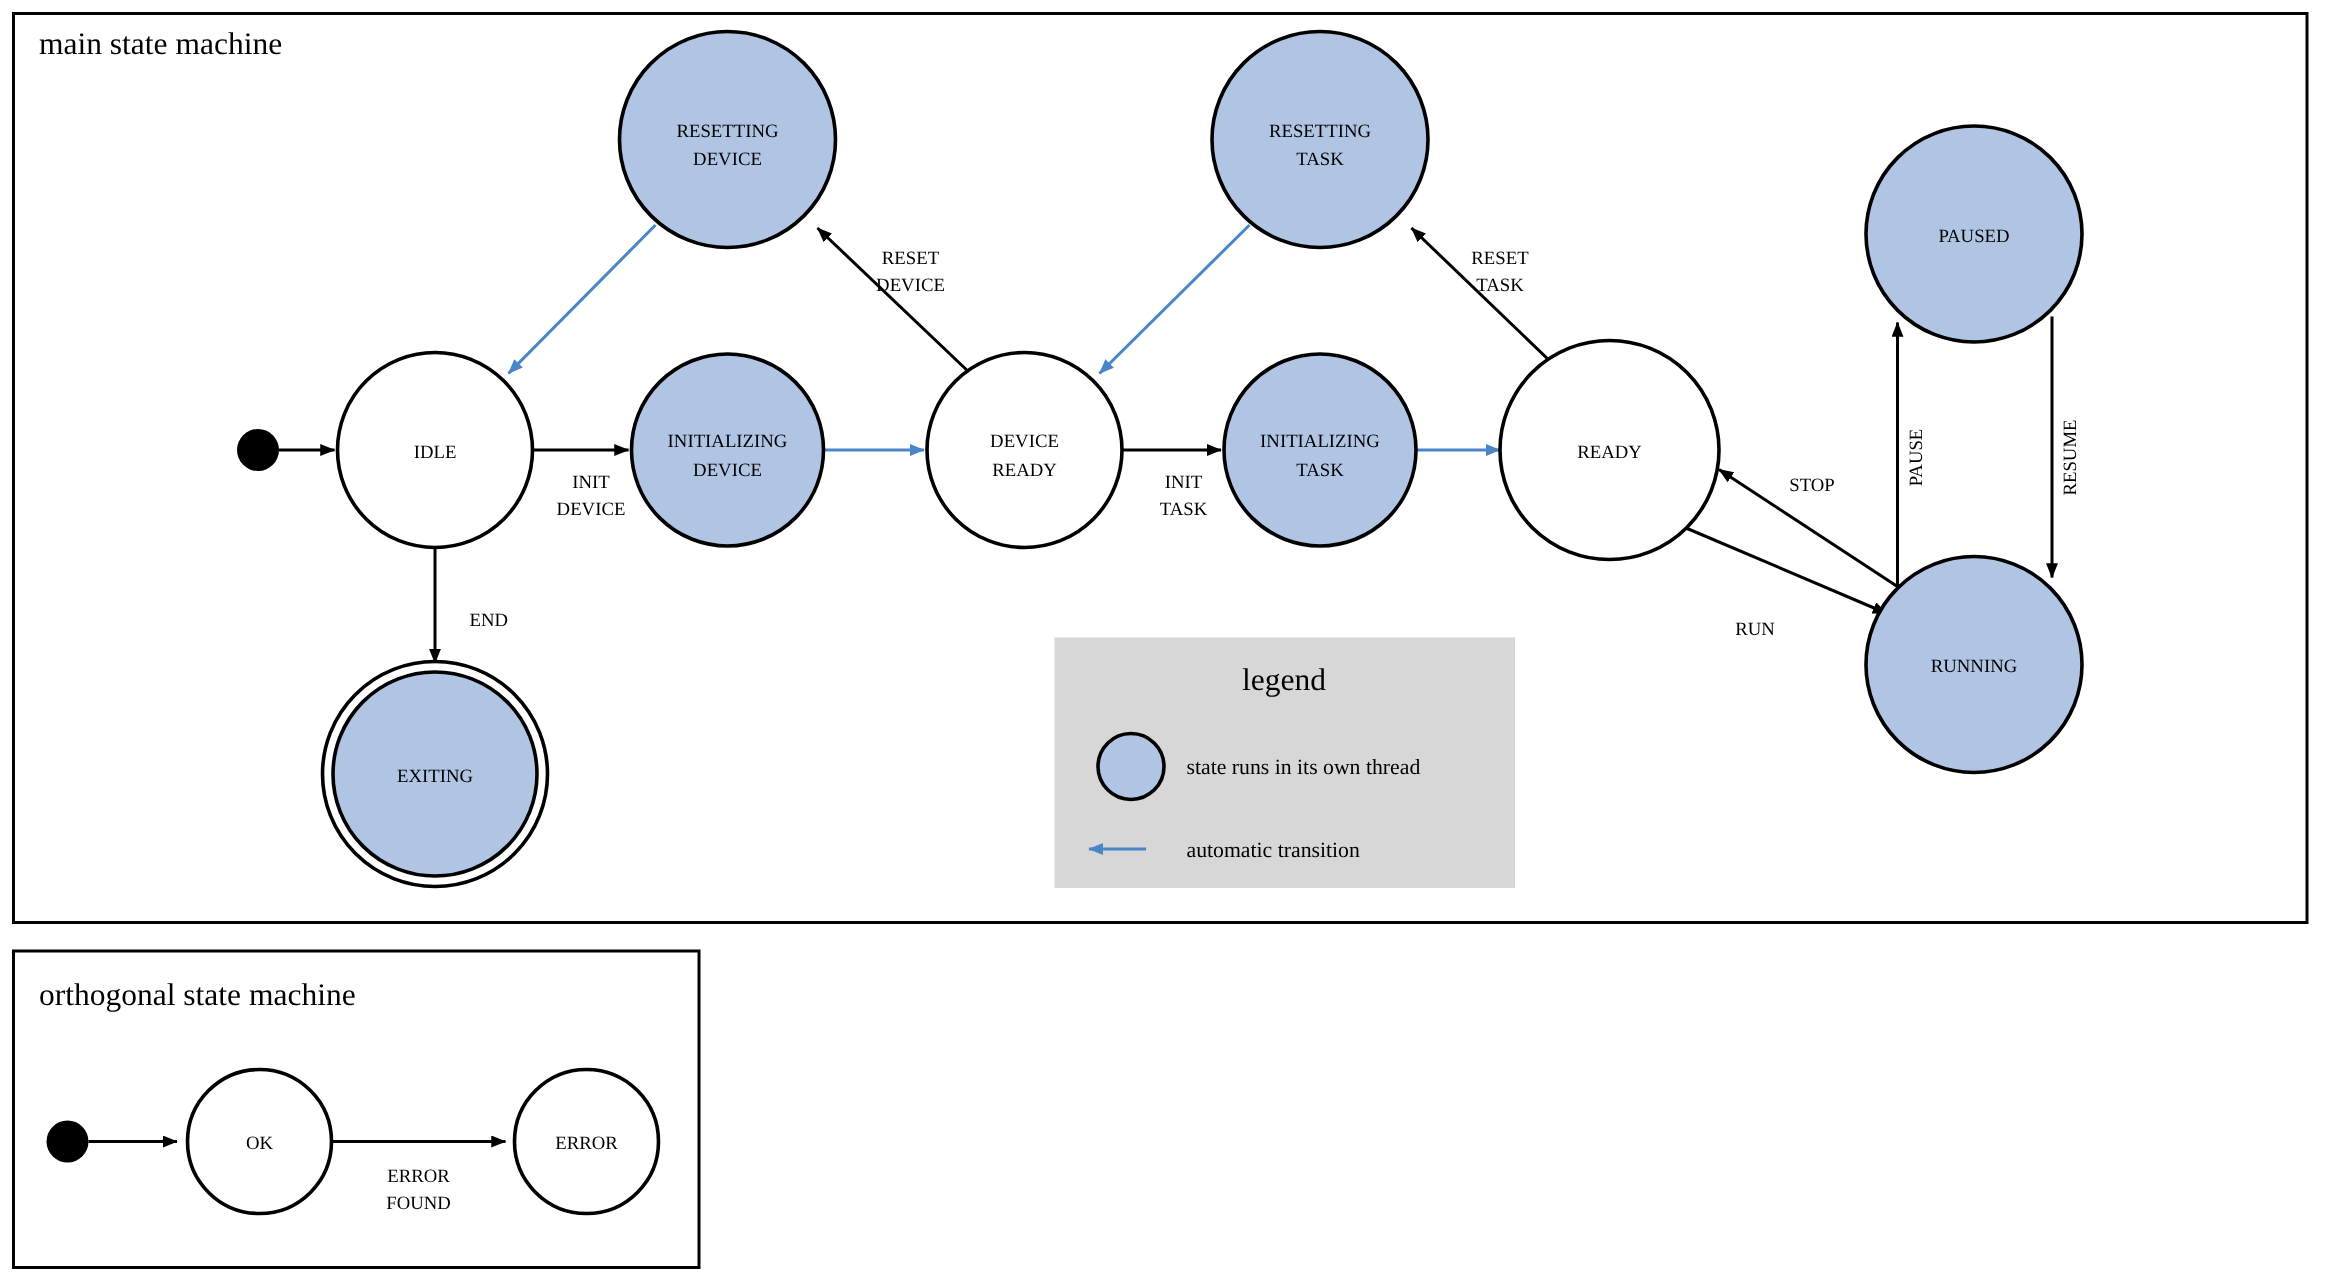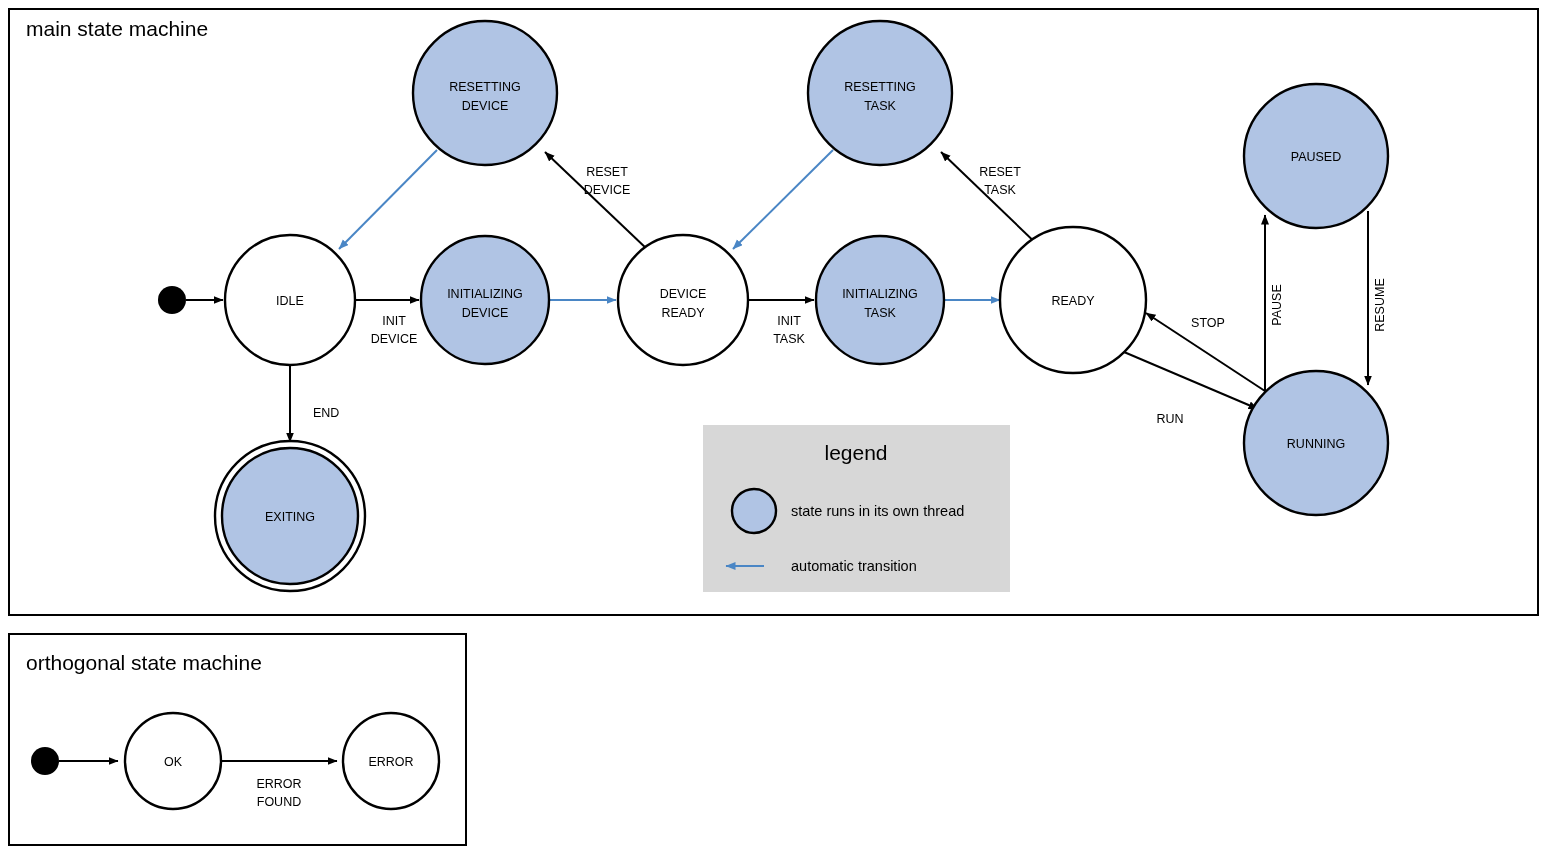--- a/index.html
+++ b/index.html
@@ -1,18 +1,18 @@
 <!DOCTYPE html>
 <html><head>
 <meta charset="utf-8">
 <style>
   html,body{margin:0;padding:0;background:#ffffff;}
   body{width:1555px;height:852px;position:relative;
        font-family:"Liberation Sans","DejaVu Sans",sans-serif;color:#000;}
-  #root{position:absolute;left:0;top:0;width:1555px;height:852px;}
+  #root{position:absolute;left:0;top:0;width:1555px;height:852px;font-family:Liberation Serif, serif;}
   svg.canvas{position:absolute;left:0;top:0;width:1555px;height:852px;display:block;}
   .frame-rect{fill:#ffffff;stroke:#000000;stroke-width:2;}
   .state-circle{stroke:#000000;stroke-width:2.4;}
   .state-plain{fill:#ffffff;}
   .state-thread{fill:#b0c4e4;}
   .final-ring{fill:none;stroke:#000000;stroke-width:2.4;}
   .edge{stroke:#000000;stroke-width:2;fill:none;}
   .edge-auto{stroke:#4a86c5;stroke-width:2;fill:none;}
   .init-dot{fill:#000000;}
   .legend-bg{fill:#d7d7d7;stroke:none;}

